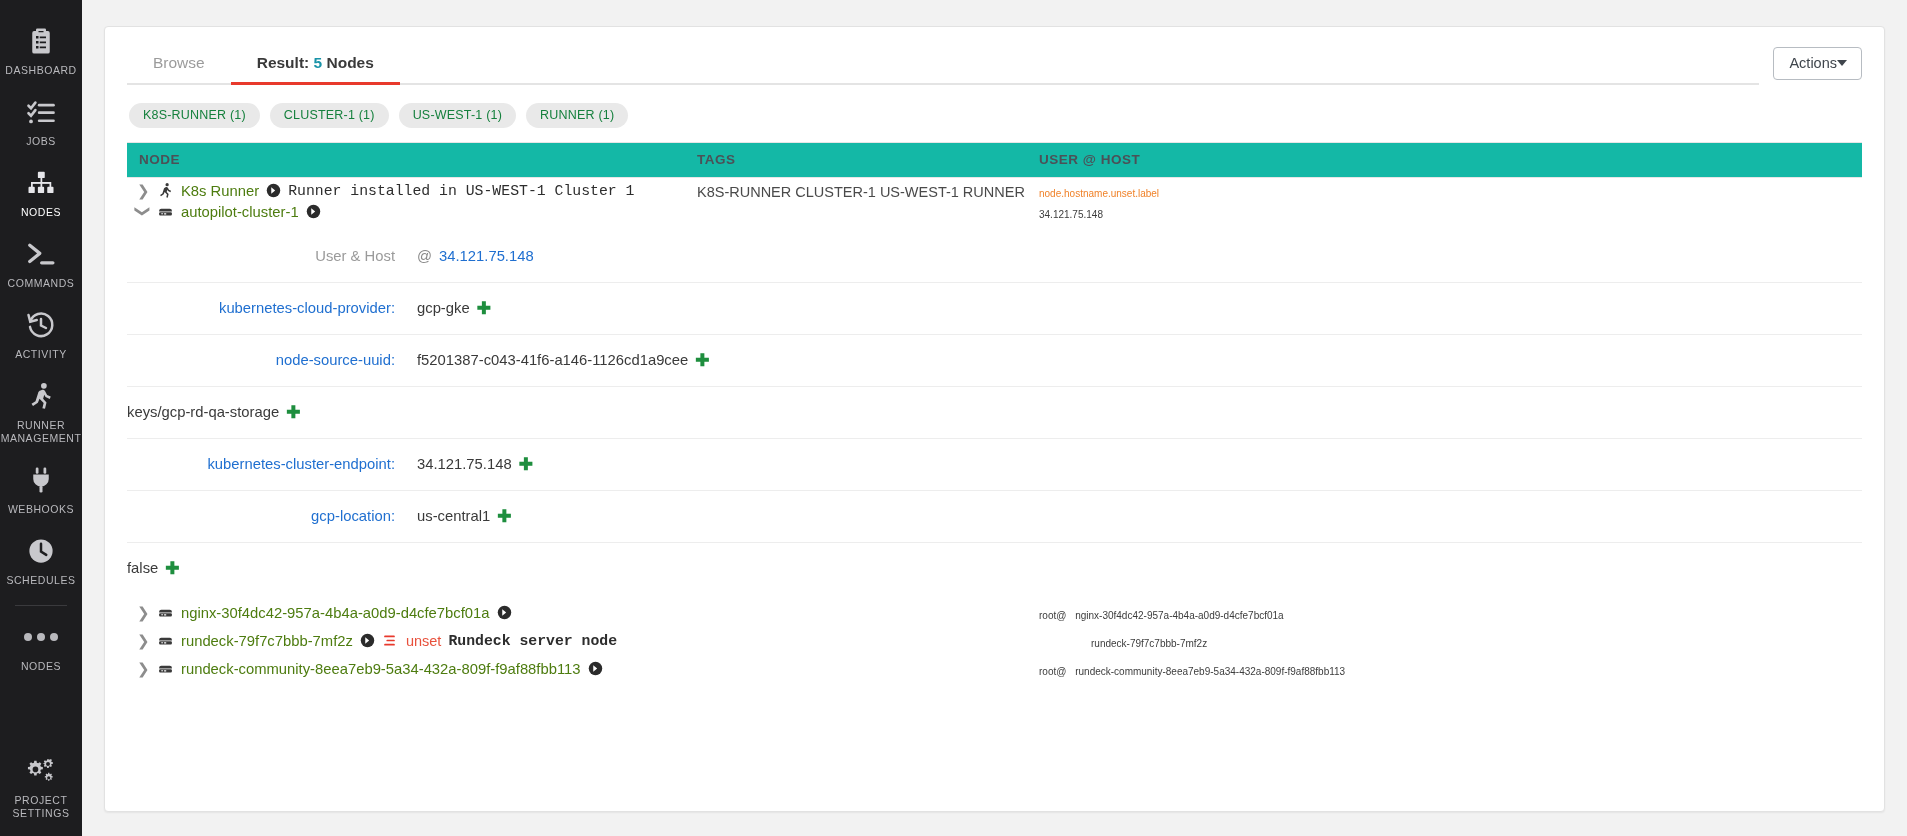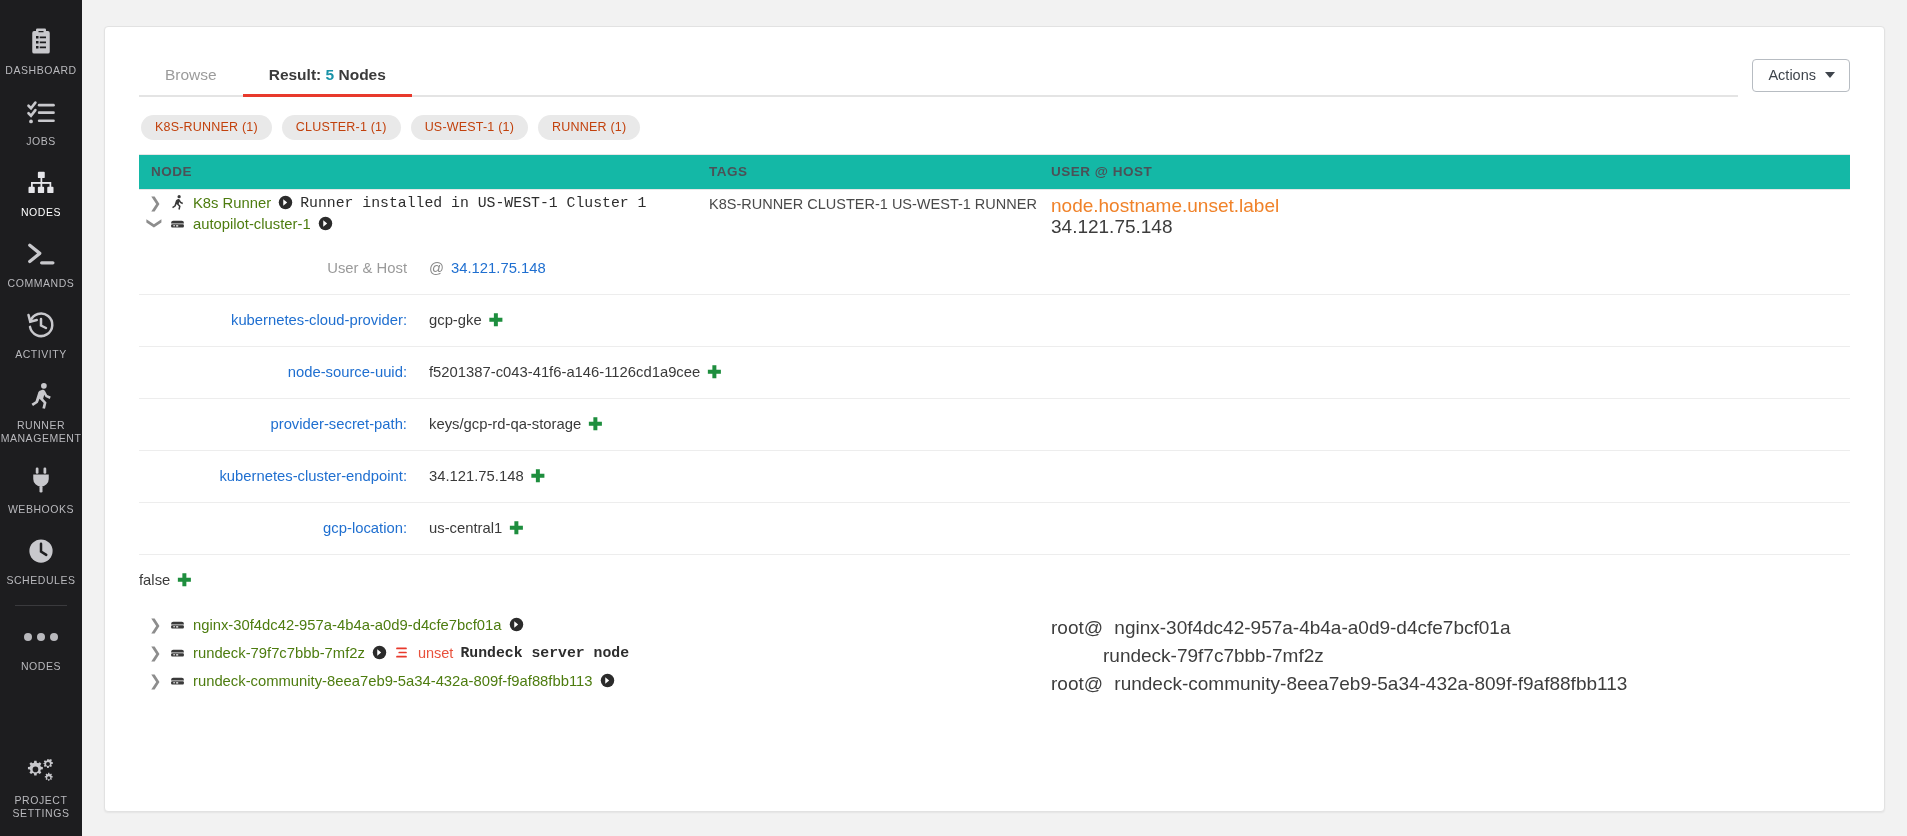--- a/index.html
+++ b/index.html
@@ -60,21 +60,21 @@
     padding: 26px 22px 22px 22px;
     overflow: hidden;
   }
   .card {
     background: #ffffff;
     border: 1px solid #e2e2e2;
     border-radius: 4px;
     box-shadow: 0 1px 2px rgba(0,0,0,0.06);
     height: 786px;
     position: relative;
-    padding: 12px;
+    padding: 0;
   }
 
   .card-top {
     display: flex;
     align-items: flex-start;
     padding: 18px 22px 0 22px;
     position: relative;
   }
   .tabs {
     display: flex;
@@ -106,21 +106,20 @@
     border-radius: 4px;
     background: #ffffff;
     color: #3f454c;
     font-size: 14.5px;
     padding: 7px 14px 8px 15px;
     cursor: pointer;
     white-space: nowrap;
     font-family: "Liberation Sans", sans-serif;
     display: flex;
     align-items: center;
-    gap: 9px;
   }
   .caret {
     width: 0; height: 0;
     border-left: 5px solid transparent;
     border-right: 5px solid transparent;
     border-top: 6px solid #3f454c;
     display: inline-block;
   }
 
   
@@ -128,21 +127,21 @@
     display: flex;
     gap: 10px;
     padding: 18px 22px 14px 24px;
     flex-wrap: wrap;
   }
   .chip {
     background: #e9e9e9;
     border-radius: 14px;
     padding: 5px 14px 6px 14px;
     font-size: 12.5px;
-    color: #c2410c;
+    color: #15803d;
     letter-spacing: 0.2px;
     cursor: pointer;
     white-space: nowrap;
   }
 
   
   .table { width: 100%; padding: 0 22px 0 22px; }
   .thead {
     display: flex;
     background: #14b8a6;
@@ -193,21 +192,21 @@
     margin-left: 2px;
   }
   .tags-cell {
     font-size: 14.5px;
     color: #4a4a4a;
     padding-top: 4px;
     white-space: nowrap;
   }
   .tags-cell .tag { cursor: pointer; }
   .user-cell {
-    font-size: 19px;
+    font-size: 10px;
     color: #3d3d3d;
     padding-top: 3px;
     padding-left: 12px;
     line-height: 21px;
     white-space: nowrap;
   }
   .unset-label { color: #f08229; cursor: pointer; }
   .host-line { color: #3d3d3d; }
 
   
@@ -490,21 +489,20 @@
 
           <div class="attr-row">
             <div class="attr-key">node-source-uuid:</div>
             <div class="attr-val">
               <span>f5201387-c043-41f6-a146-1126cd1a9cee</span>
               <span class="plus">✚</span>
             </div>
           </div>
 
           <div class="attr-row">
-            <div class="attr-key">provider-secret-path:</div>
             <div class="attr-val">
               <span>keys/gcp-rd-qa-storage</span>
               <span class="plus">✚</span>
             </div>
           </div>
 
           <div class="attr-row">
             <div class="attr-key">kubernetes-cluster-endpoint:</div>
             <div class="attr-val">
               <span>34.121.75.148</span>

